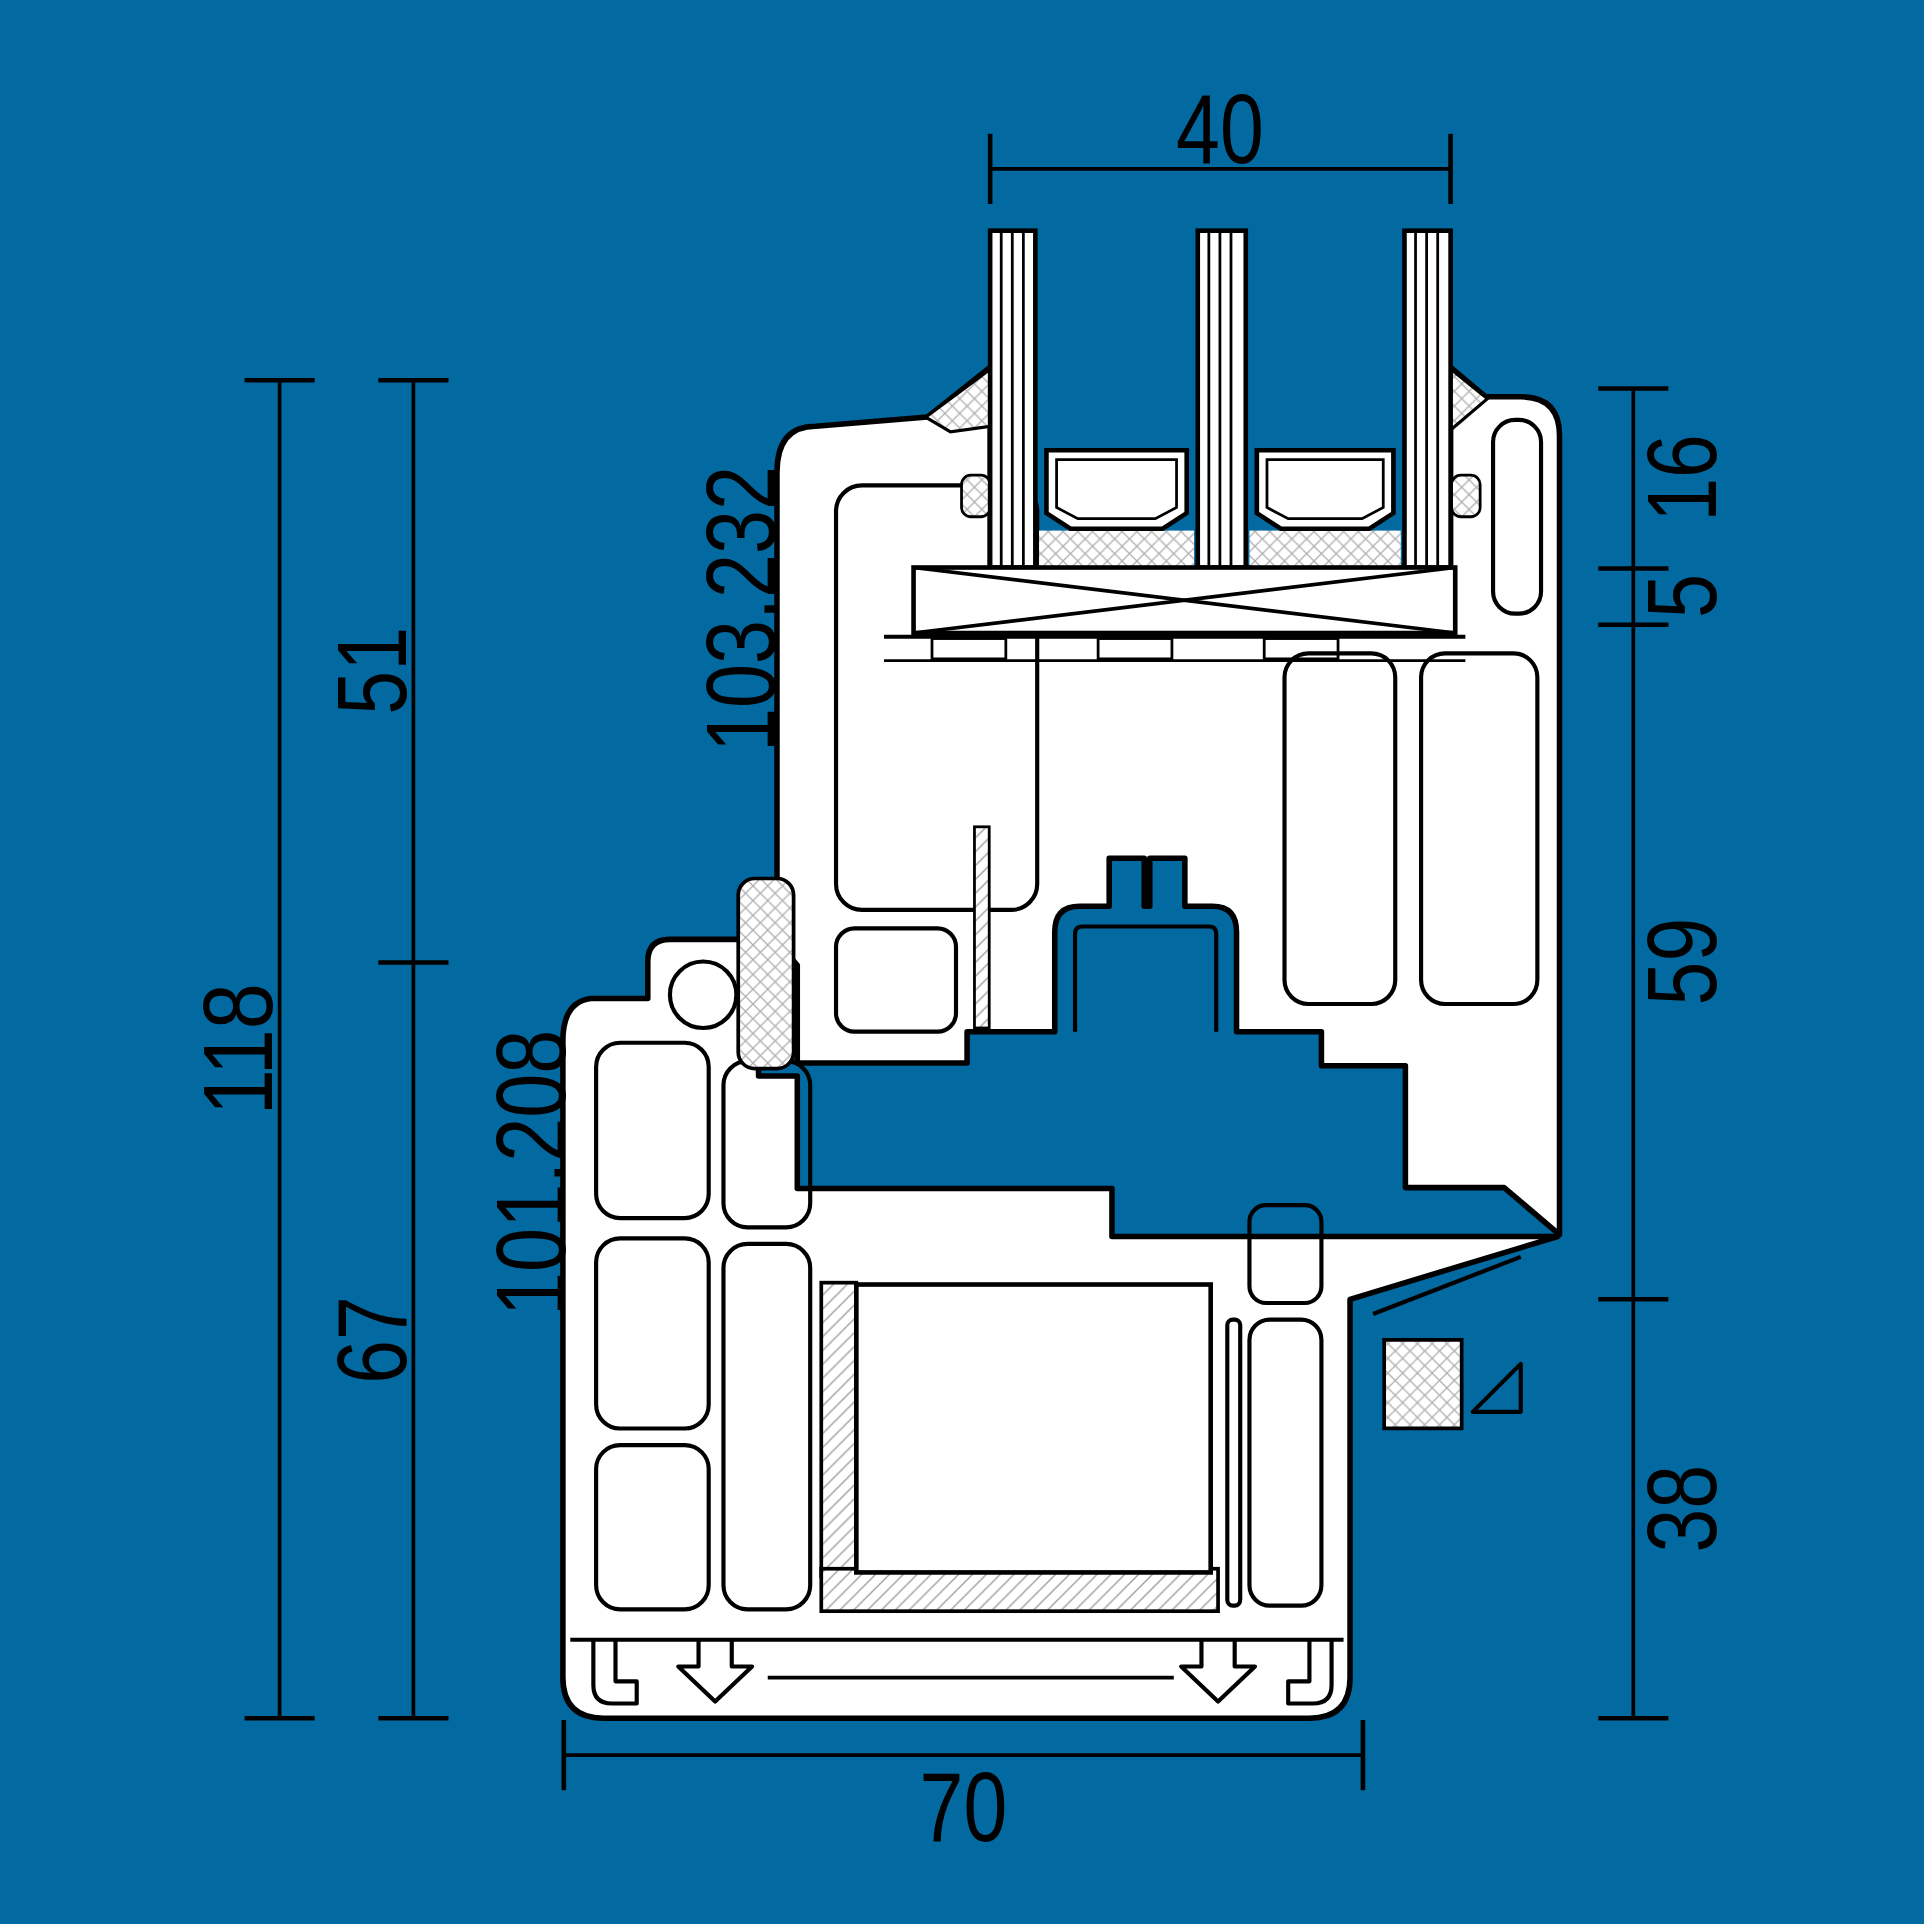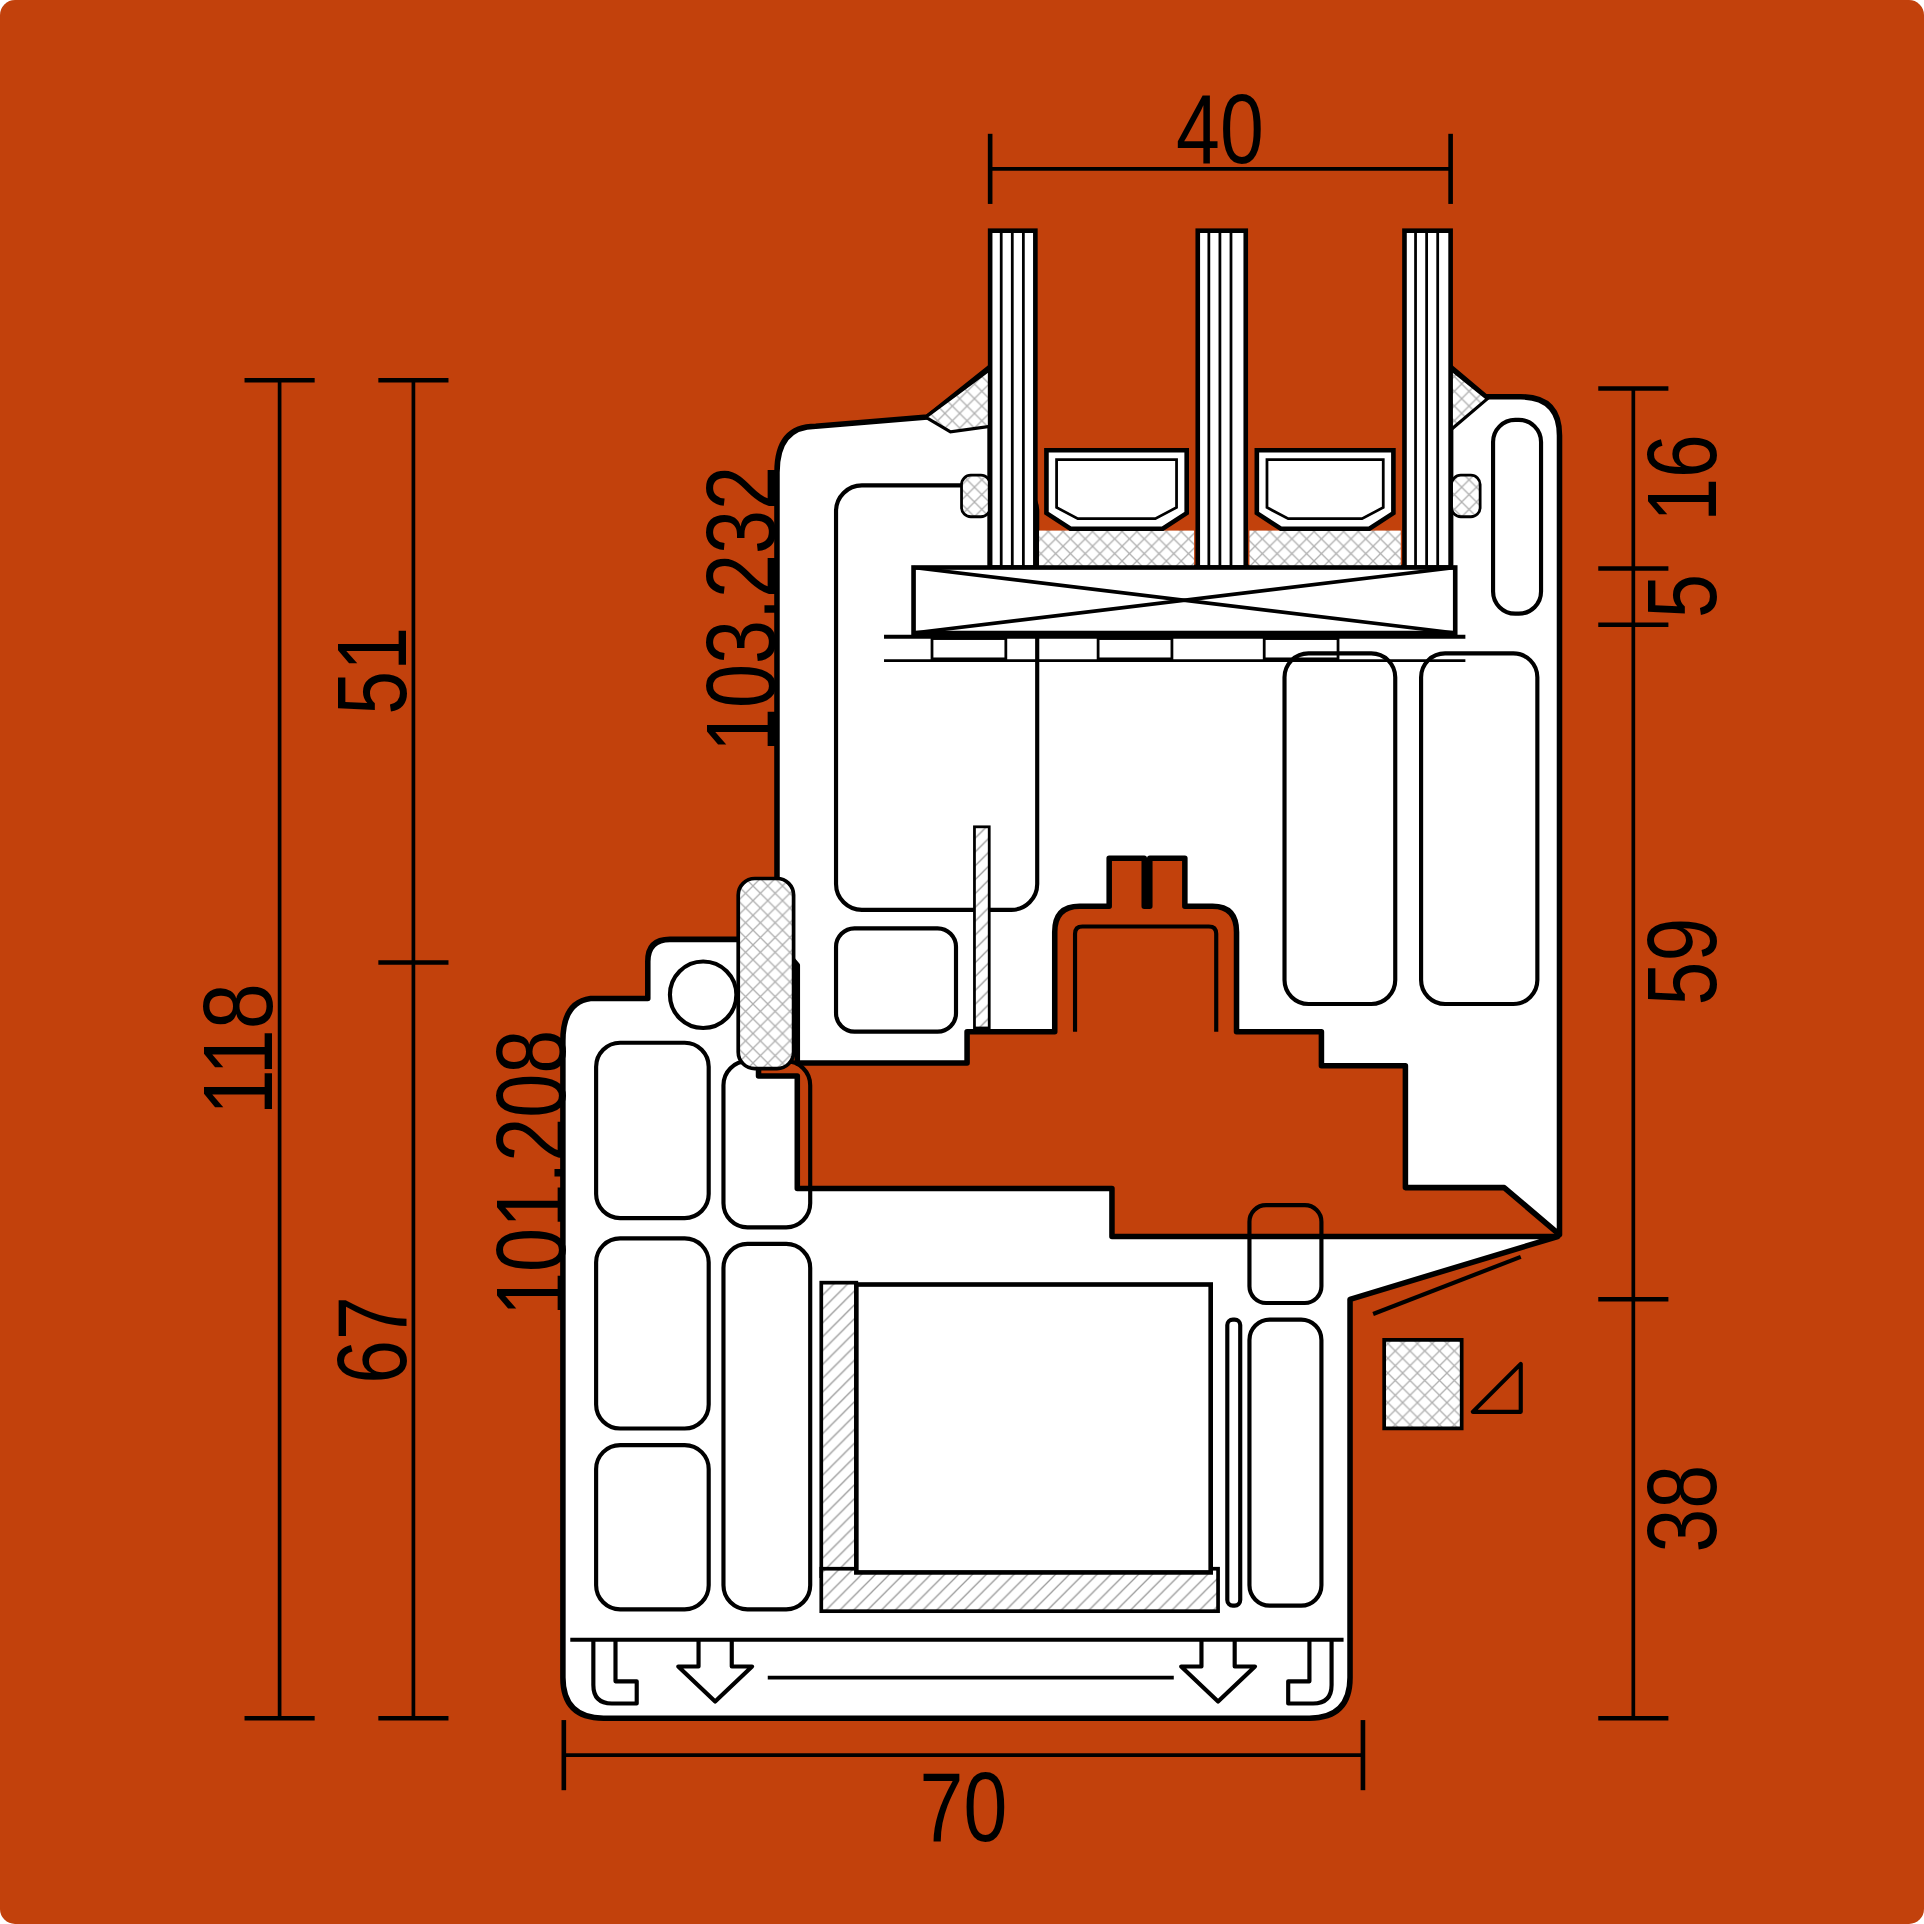--- a/index.html
+++ b/index.html
@@ -1,16 +1,16 @@
 <!DOCTYPE html>
 <html style="font-size:14.8px"><head>
 <meta charset="utf-8">
 <style>
   html,body{margin:0;padding:0;background:#ffffff;}
-  .stage{width:1924px;height:1924px;background:#c2410c;position:relative;font-family:"Liberation Sans",sans-serif;border-radius:15px;}
+  .stage{width:1924px;height:1924px;background:#0369a1;position:relative;font-family:"Liberation Sans",sans-serif;}
   svg{display:block;}
   .dimtxt{font-family:"Liberation Sans",sans-serif;font-size:106px;fill:#000;font-weight:400;}
   .outer{fill:#ffffff;stroke:#000;stroke-width:6;stroke-linejoin:round;}
   .inner{fill:none;stroke:#000;stroke-width:4.5;stroke-linejoin:round;}
   .thin{fill:none;stroke:#000;stroke-width:3;}
   .dim{stroke:#000;stroke-width:4;fill:none;}
   .tick{stroke:#000;stroke-width:5;}
   .white{fill:#ffffff;stroke:#000;stroke-width:5;}
 </style>
 </head>

